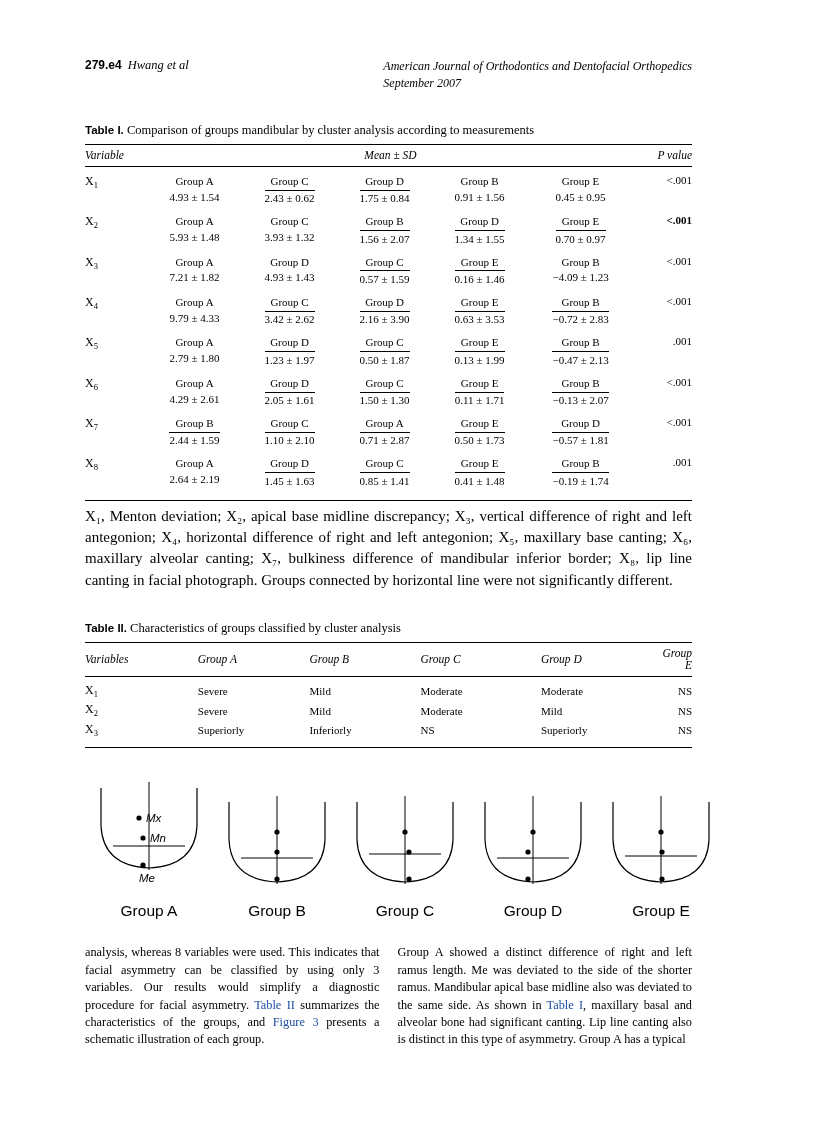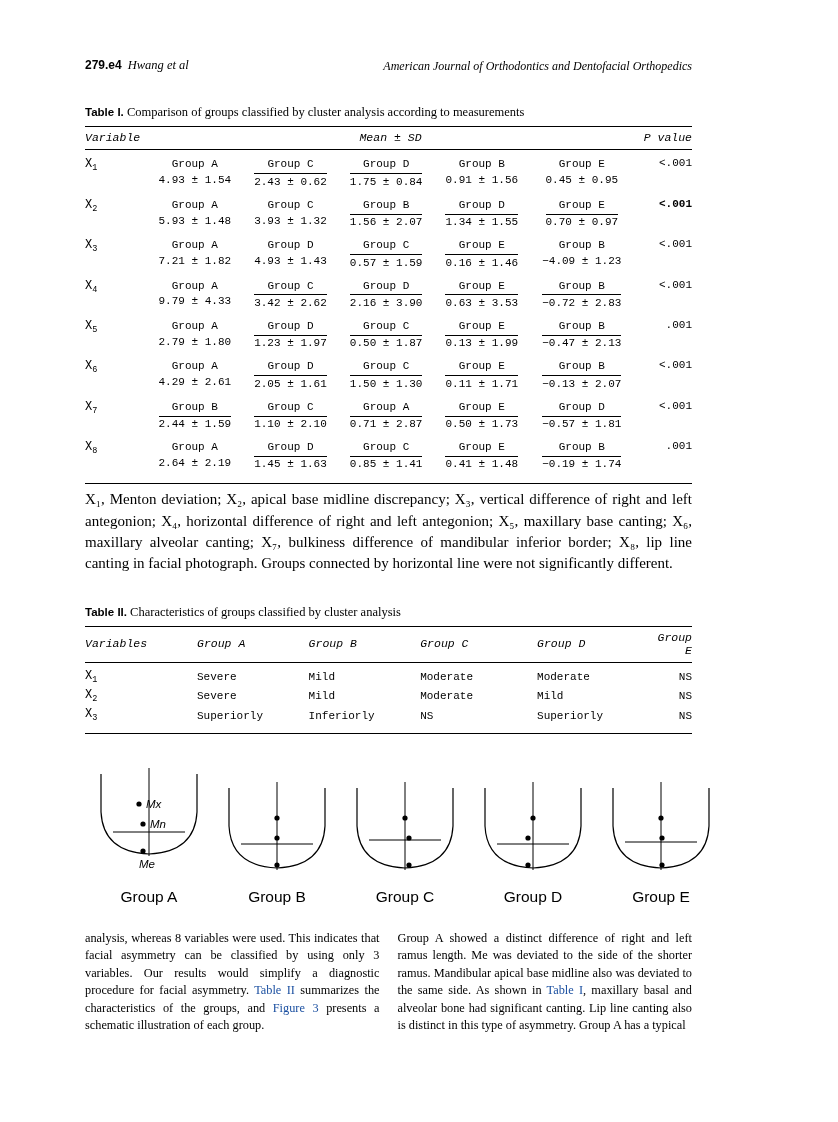--- a/index.html
+++ b/index.html
@@ -58,21 +58,20 @@
   }
   .table-caption .tlabel {
     font-family: "Liberation Sans", sans-serif;
     font-weight: bold;
     font-size: 11.5px;
   }
   table {
     width: 100%;
     border-collapse: collapse;
     font-size: 11px;
-    font-family: Liberation Mono, monospace;
   }
   .t1 thead th {
     font-weight: normal;
     font-style: italic;
     font-size: 11.5px;
     padding: 4px 0 5px 0;
     border-top: 1.1px solid #000;
     border-bottom: 0.7px solid #000;
   }
   .t1 thead th.var { text-align: left; }
@@ -206,27 +205,28 @@
 <body>
 
 <div class="page">
 
   <div class="runhead">
     <div class="runhead-left">
       <span class="pageno">279.e4</span><span class="authors">Hwang et al</span>
     </div>
     <div class="runhead-right">
       <div>American Journal of Orthodontics and Dentofacial Orthopedics</div>
+      <div>September 2007</div>
     </div>
   </div>
 
   <div class="table-block">
     <div class="table-caption">
       <span class="tlabel">Table I.</span>
-      <span>Comparison of groups classified by cluster analysis according to measurements</span>
+      <span>Comparison of groups mandibular by cluster analysis according to measurements</span>
     </div>
     <table class="t1">
       <thead>
         <tr>
           <th class="var">Variable</th>
           <th class="mid" colspan="5">Mean ± SD</th>
           <th class="pv">P value</th>
         </tr>
       </thead>
       <tbody id="t1body">

